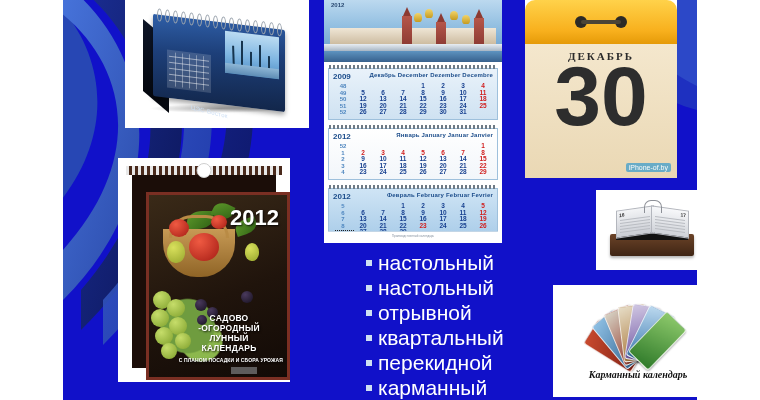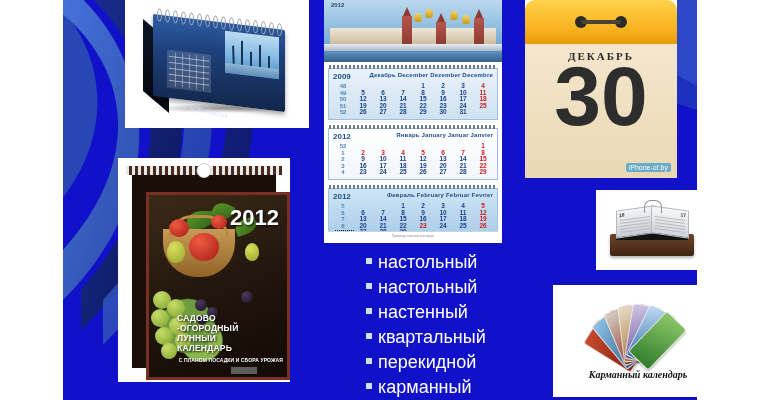--- a/index.html
+++ b/index.html
@@ -316,21 +316,21 @@
     position:absolute; border-radius:50%;
     background: radial-gradient(circle at 35% 30%, #4a3a5d, #16101f);
   }
   .wall-year {
     position:absolute; right:8px; top:12px;
     font-size:22px; font-weight:bold; color:#ffffff; line-height:1;
     text-shadow: 1px 1px 2px rgba(0,0,0,.8);
   }
   .wall-title {
     position:absolute; right:6px; bottom:24px; width:104px;
-    text-align:left; color:#ffffff; font-weight:bold;
+    text-align:center; color:#ffffff; font-weight:bold;
     font-size:8.5px; line-height:1.18; letter-spacing:.2px;
     text-shadow: 1px 1px 2px rgba(0,0,0,.85);
   }
   .wall-sub {
     position:absolute; left:4px; right:4px; bottom:14px;
     text-align:right; color:#ffffff; font-weight:bold;
     font-size:5px; letter-spacing:.1px;
     text-shadow: 1px 1px 2px rgba(0,0,0,.85);
   }
   .wall-logo {
@@ -376,21 +376,21 @@
   .bullet-mark {
     width: 6px; height: 6px;
     background: #cfe0f2;
     margin-right: 6px;
     flex: 0 0 auto;
     position: relative;
     top: -4px;
   }
   .bullet-text {
     color: #ffffff;
-    font-size: 18px;
+    font-size: 21px;
     line-height: 25px;
     white-space: nowrap;
     font-family: "Liberation Sans", sans-serif;
   }
 </style>
 </head>
 <body>
 
 <div id="slide-root">
 
@@ -727,21 +727,21 @@
       <div class="bullet-row">
         <span class="bullet-mark"></span>
         <span class="bullet-text">настольный</span>
       </div>
       <div class="bullet-row">
         <span class="bullet-mark"></span>
         <span class="bullet-text">настольный</span>
       </div>
       <div class="bullet-row">
         <span class="bullet-mark"></span>
-        <span class="bullet-text">настенный</span>
+        <span class="bullet-text">отрывной</span>
       </div>
       <div class="bullet-row">
         <span class="bullet-mark"></span>
         <span class="bullet-text">квартальный</span>
       </div>
       <div class="bullet-row">
         <span class="bullet-mark"></span>
         <span class="bullet-text">перекидной</span>
       </div>
       <div class="bullet-row">

